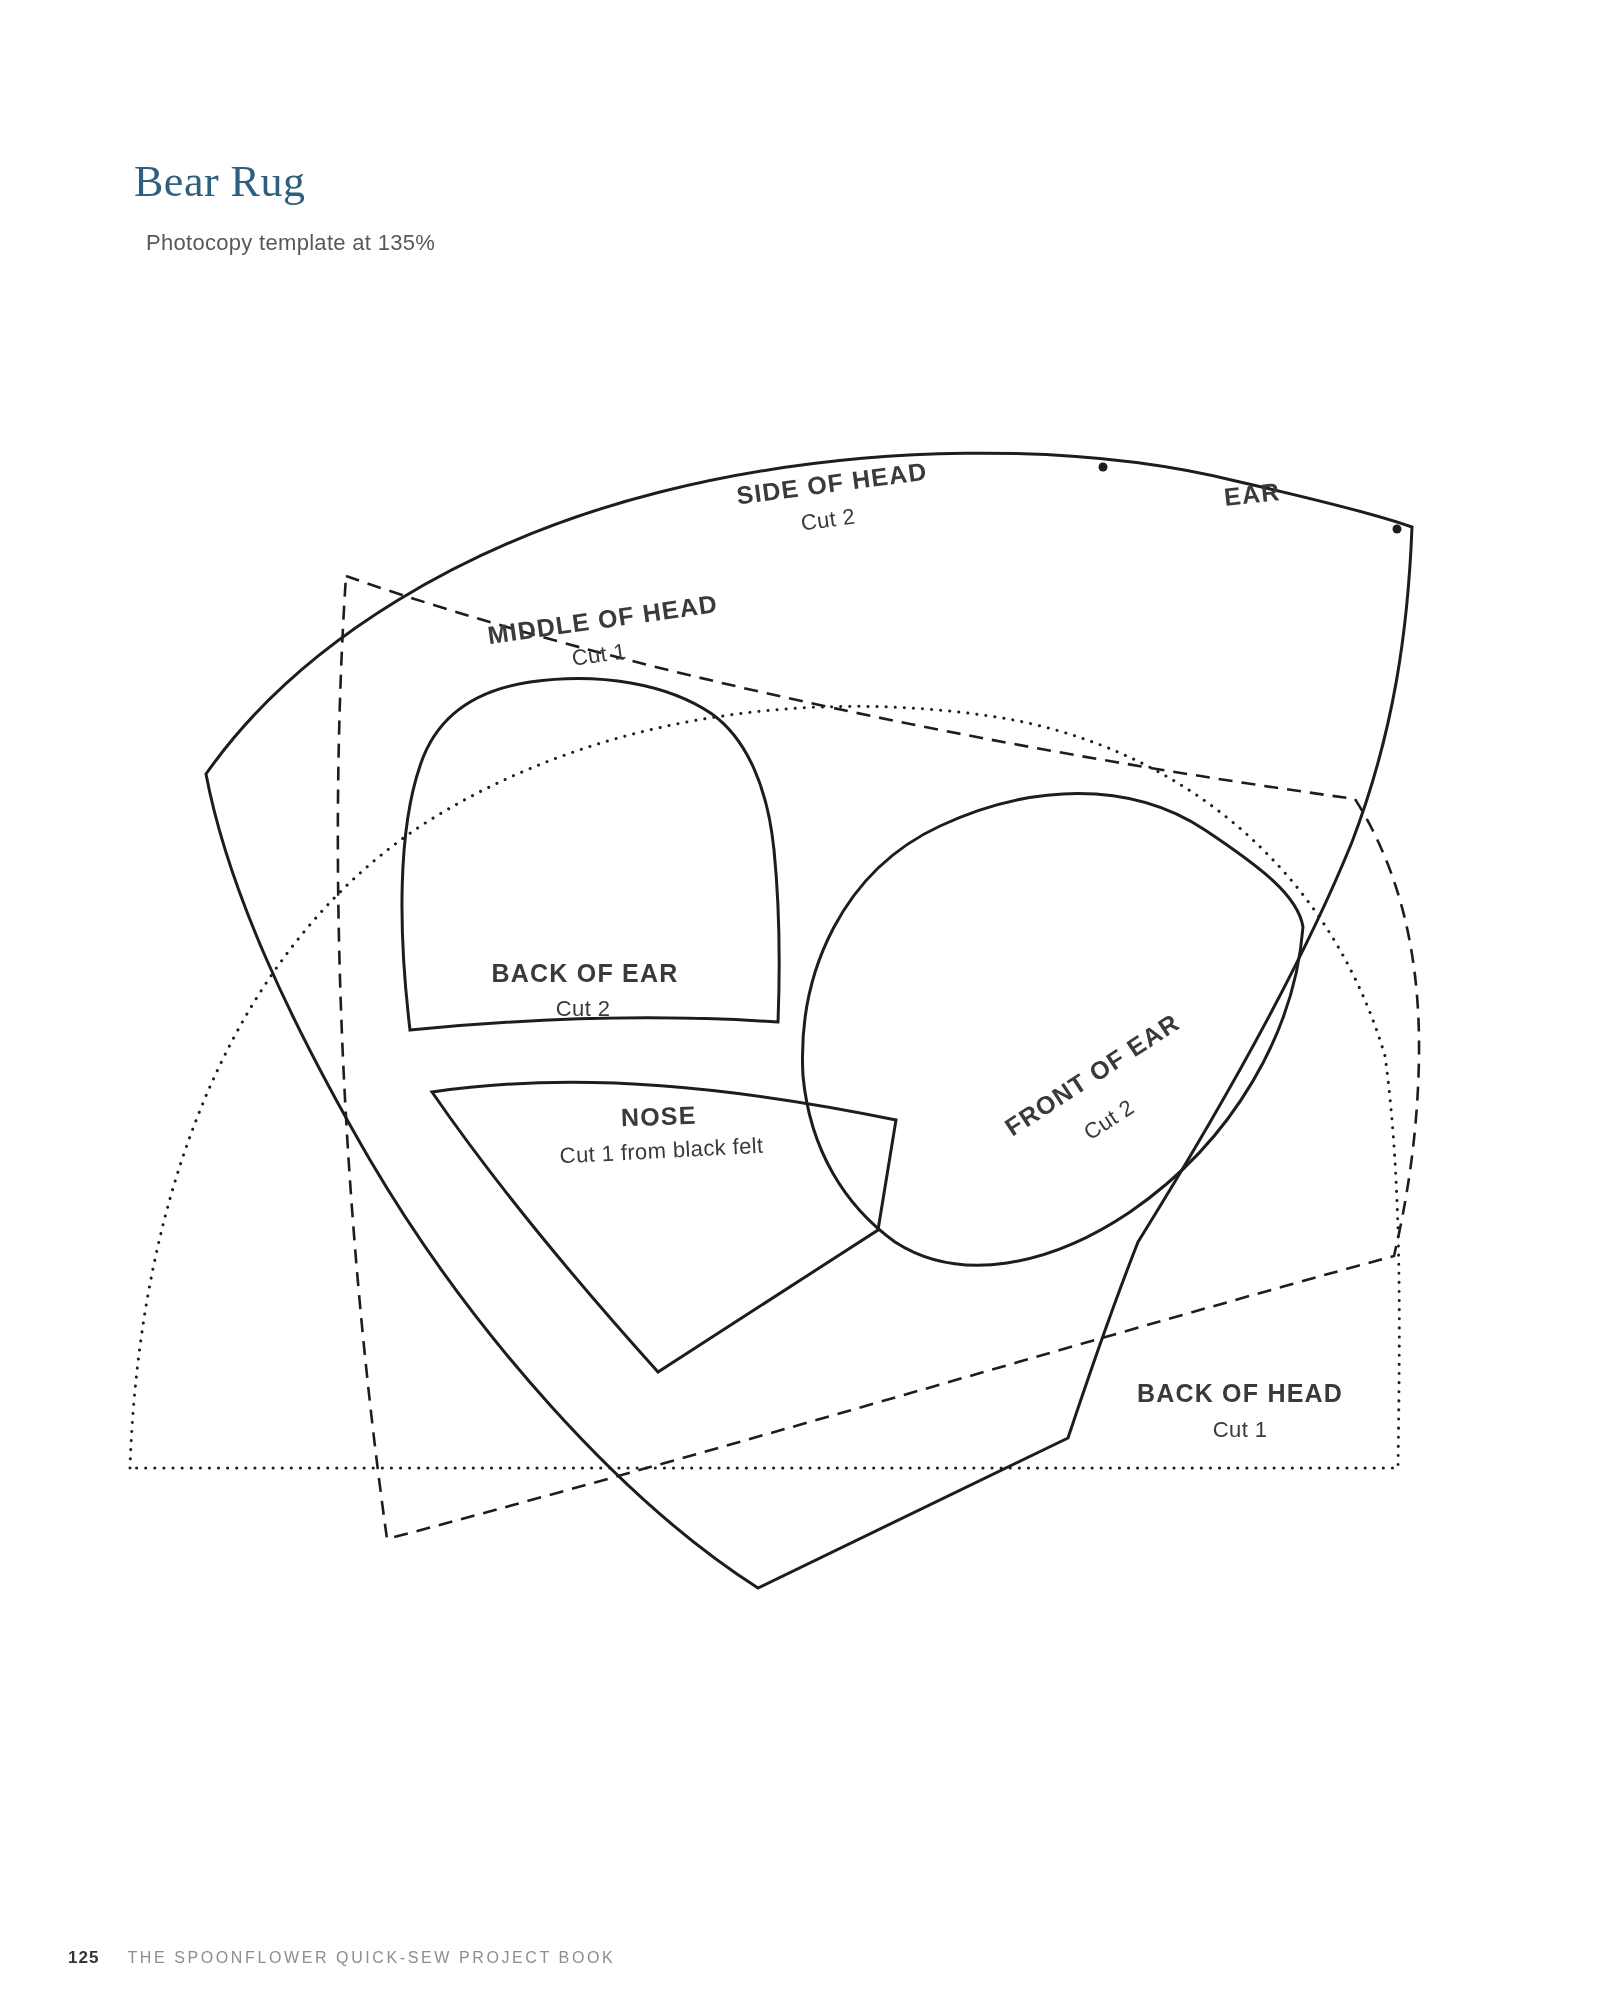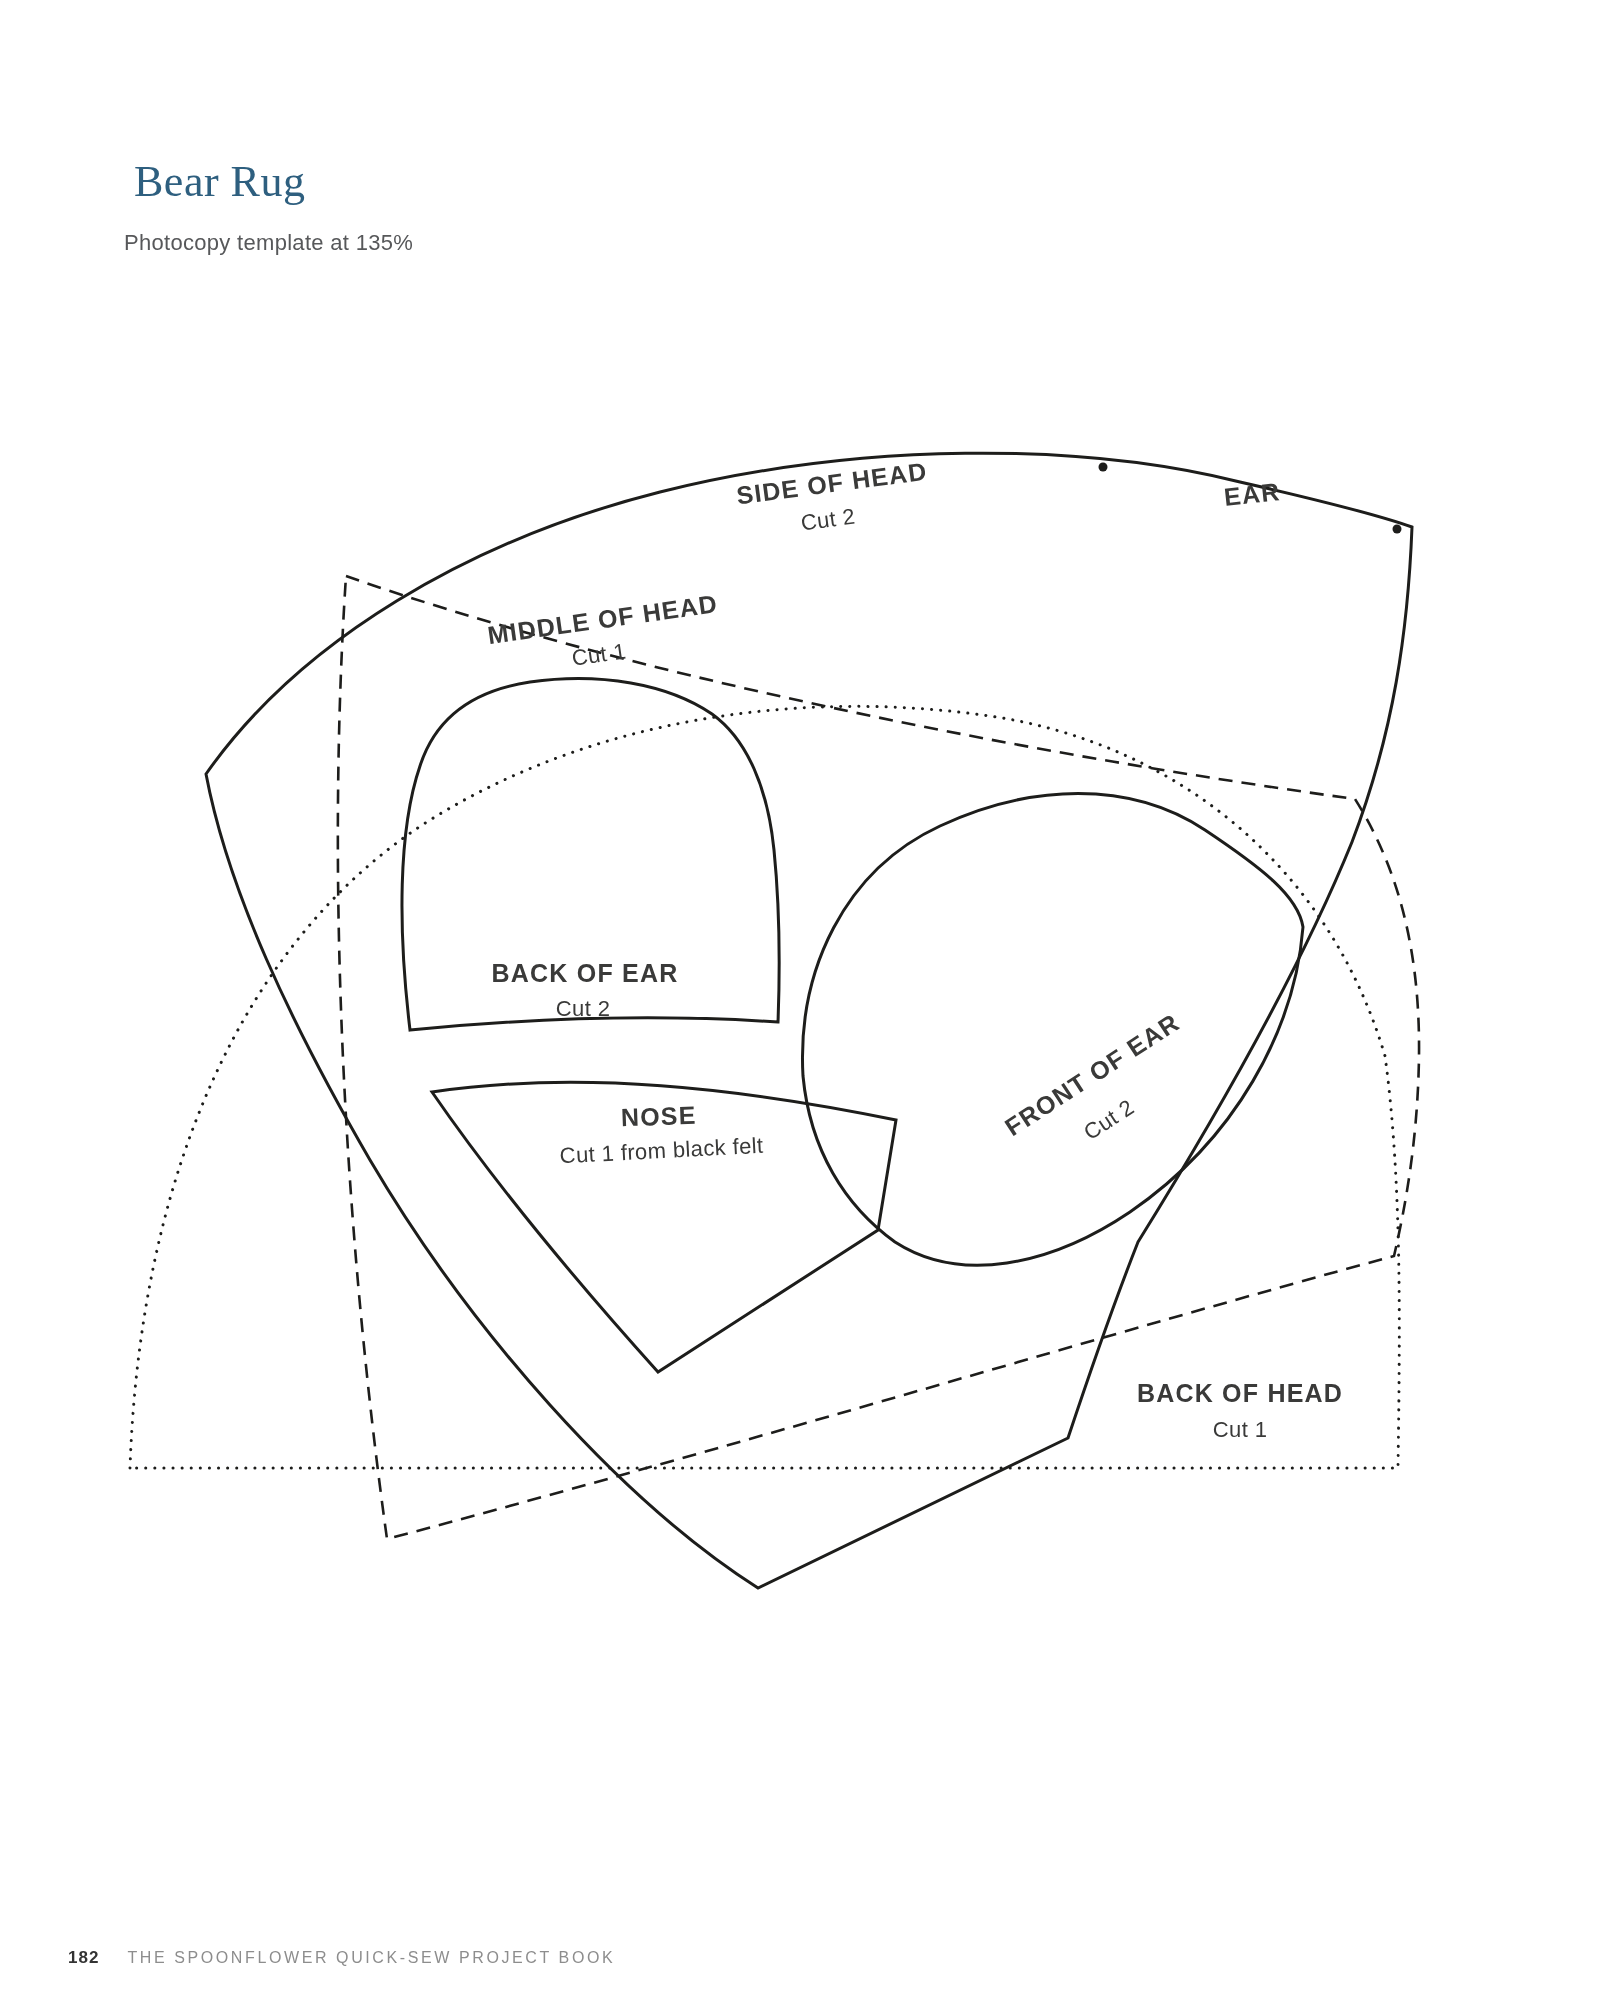--- a/index.html
+++ b/index.html
@@ -4,21 +4,21 @@
 <style>
   * { margin:0; padding:0; box-sizing:border-box; }
   html,body { width:1600px; height:2000px; background:#ffffff; overflow:hidden; }
   .page { position:relative; width:1432px; height:2000px; background:#fff;
           font-family:"Liberation Sans", sans-serif; }
 
   .page-title { position:absolute; left:134px; top:156px;
                 font-family:"Liberation Serif", serif; font-weight:normal;
                 font-size:44px; color:#2e5f7f; letter-spacing:0.5px; }
 
-  .photocopy-note { position:absolute; left:124px; top:230px;
+  .photocopy-note { position:absolute; left:146px; top:230px;
                     font-size:22px; color:#57585a; letter-spacing:0.3px; }
 
   svg.diagram { position:absolute; left:0; top:0; width:1600px; height:2000px; }
 
   .outline        { fill:none; stroke:#1d1d1b; }
   .solid          { stroke-width:3; }
   .dashed         { stroke-width:2.6; stroke-dasharray:14 9; }
   .dotted         { stroke-width:3;   stroke-dasharray:0.1 9; stroke-linecap:round; }
 
   .lbl { font-family:"Liberation Sans", sans-serif; font-weight:bold;
@@ -111,17 +111,17 @@
     <text class="cut" x="662" y="1158" transform="rotate(-3 662 1158)">Cut 1 from black felt</text>
 
     <text class="lbl" x="1097" y="1082" transform="rotate(-33 1097 1082)">FRONT OF EAR</text>
     <text class="cut" x="1113" y="1126" transform="rotate(-33 1113 1126)">Cut 2</text>
 
     <text class="lbl" x="1240" y="1402">BACK OF HEAD</text>
     <text class="cut" x="1240" y="1437">Cut 1</text>
   </svg>
 
   <div class="footer">
-    <span class="page-number">182</span>
+    <span class="page-number">125</span>
     <span class="book-title">THE SPOONFLOWER QUICK-SEW PROJECT BOOK</span>
   </div>
 
 </div>
 
 </body></html>

